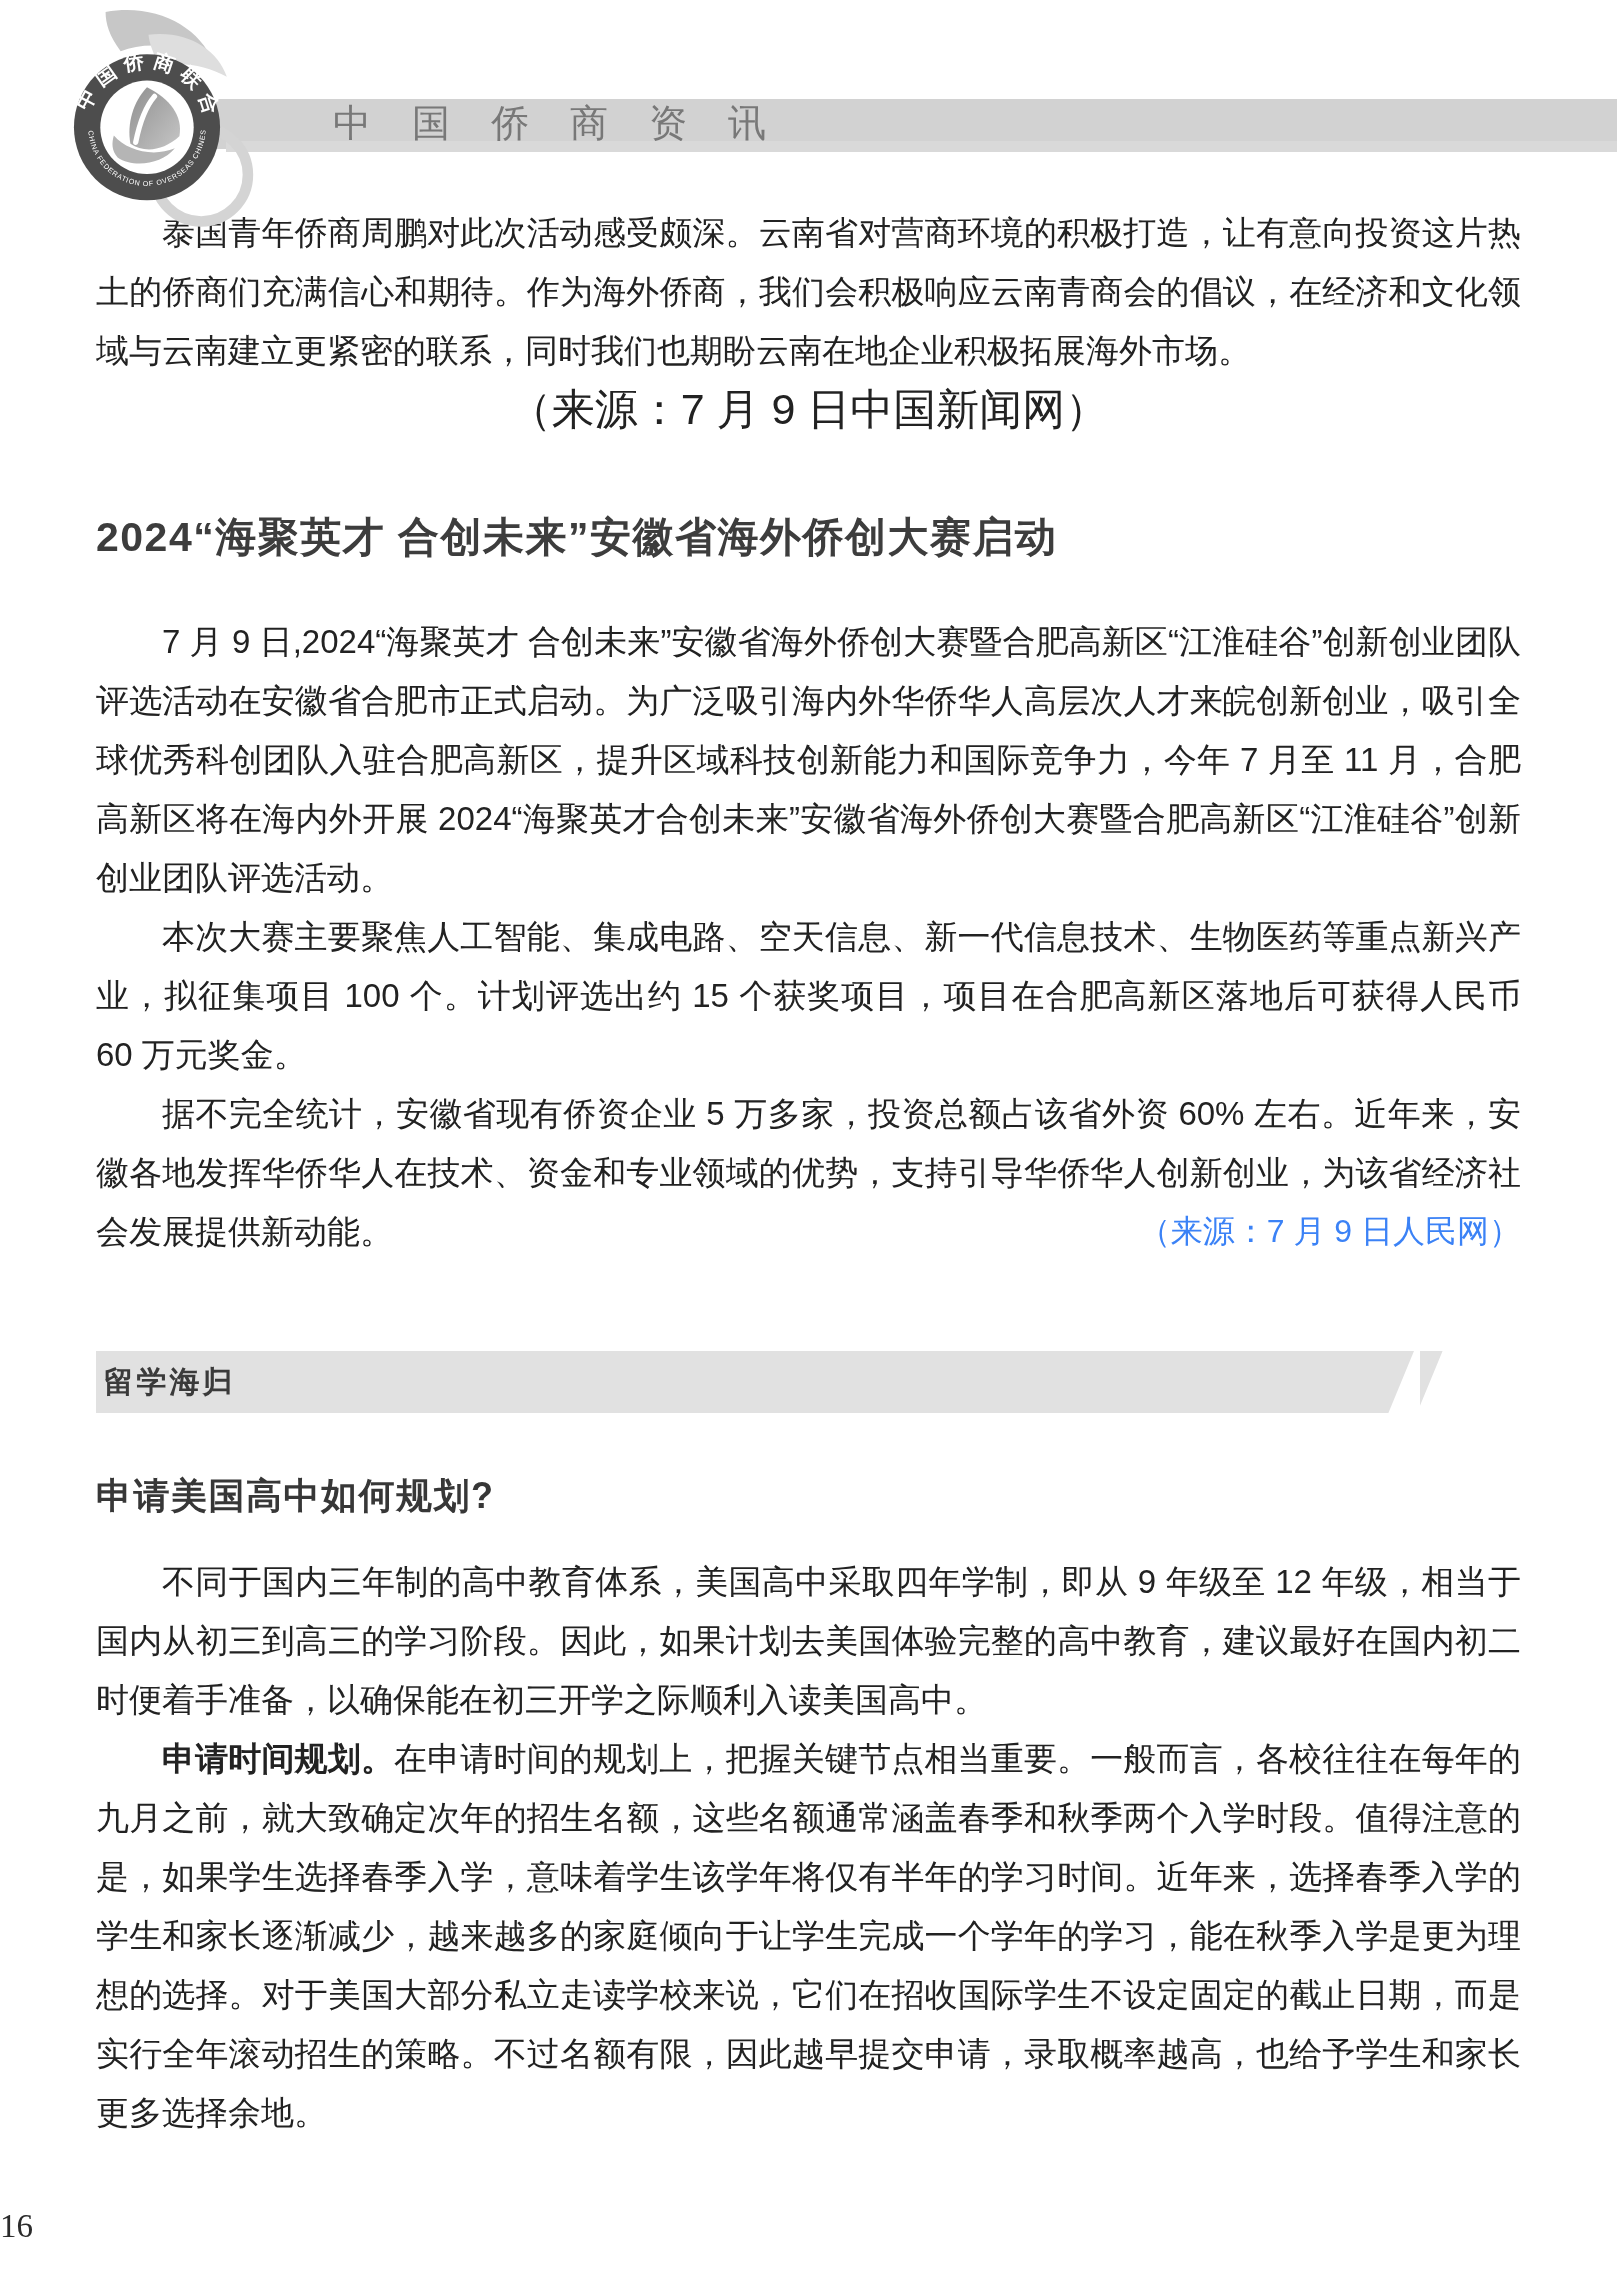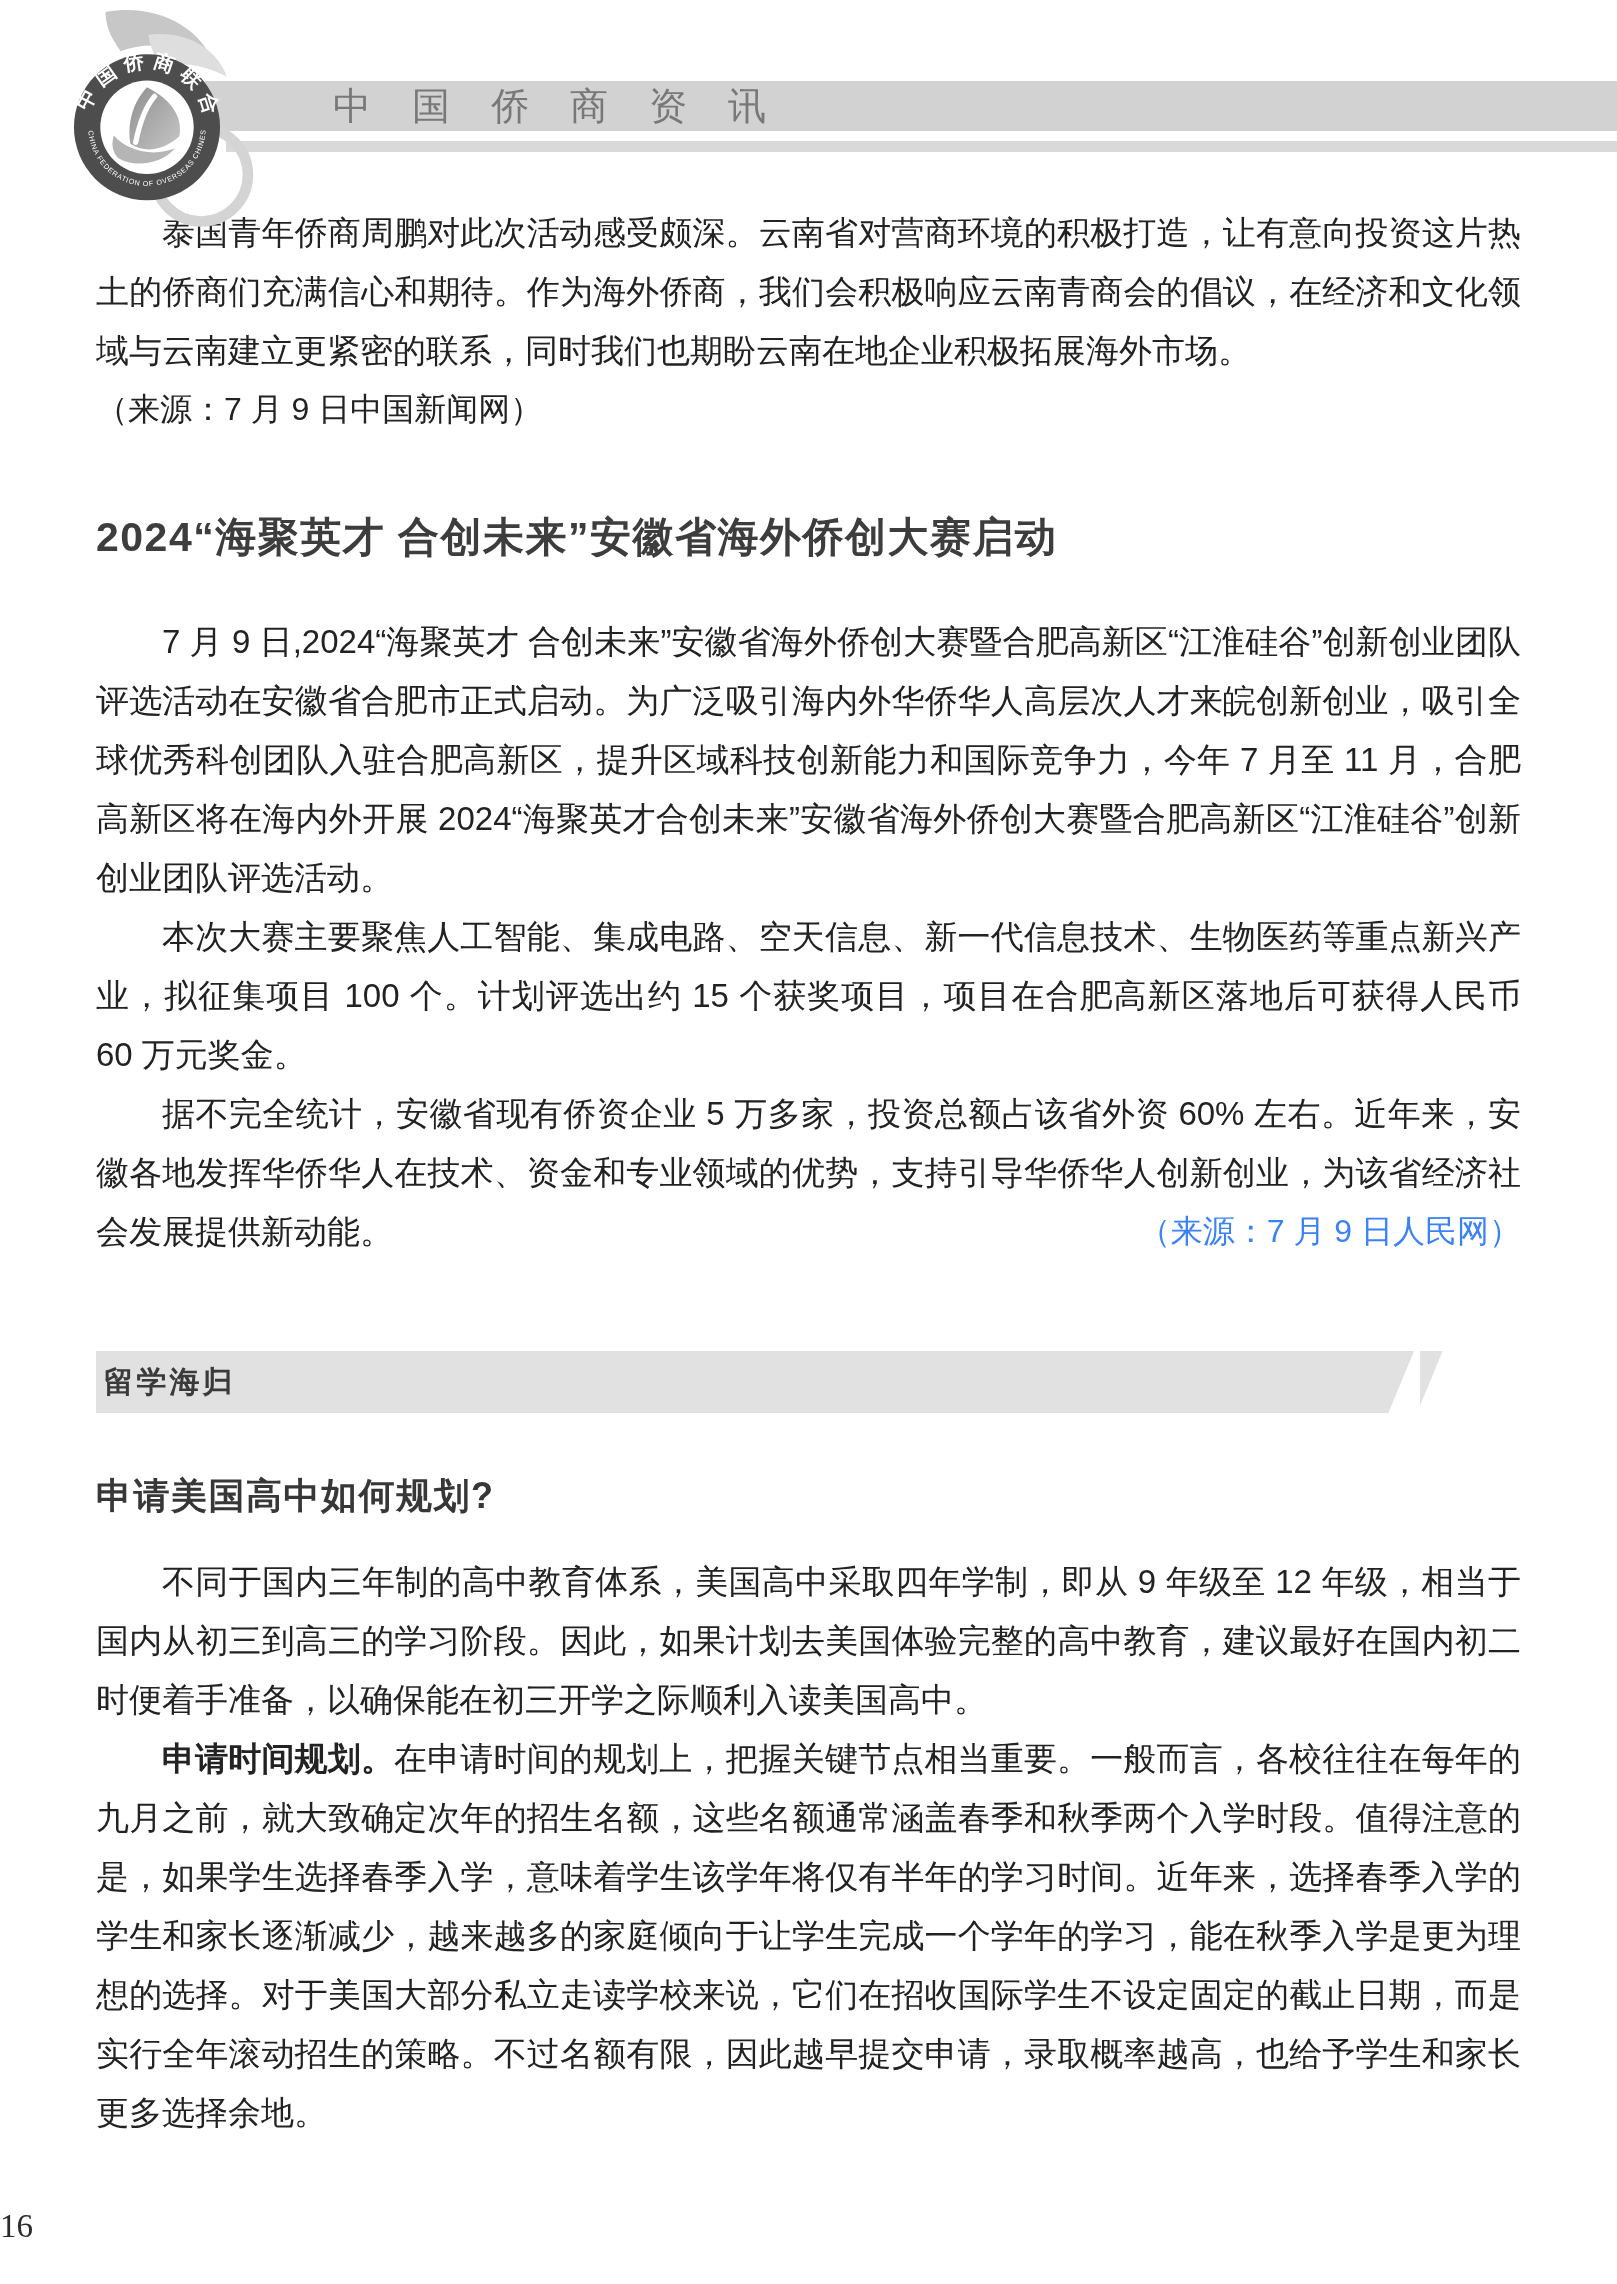--- a/index.html
+++ b/index.html
@@ -6,23 +6,23 @@
   .page{
     position:relative;
     width:1617px;height:2284px;
     background:#ffffff;
     overflow:hidden;
     font-family:"Liberation Sans","DejaVu Sans",sans-serif;
     color:#222222;
   }
   
   .bar-main{
-    position:absolute;top:81px;left:205px;right:0;height:50px;
+    position:absolute;top:99px;left:205px;right:0;height:50px;
     background:#d2d2d2;
-    display:flex;align-items:center;
+    display:flex;align-items:flex-end;
   }
   .bar-title{
     padding-left:128px;
     font-size:38px;
     letter-spacing:41px;
     color:#787878;
     white-space:nowrap;
   }
   .bar-thin{
     position:absolute;top:141px;left:226px;right:0;height:11.3px;
@@ -37,23 +37,23 @@
     margin:0;
     font-size:33px;
     line-height:59px;
     text-align:justify;
     text-indent:66px;
     color:#222222;
   }
   .p-first{margin-top:19px;}
   .source-line{
     margin:0;
-    font-size:32px;
+    font-size:43px;
     line-height:59px;
-    text-align:left;
+    text-align:center;
     color:#222222;
   }
   .article-title{
     margin:68px 0 0 0;
     font-size:41px;
     line-height:60px;
     font-weight:700;
     text-align:left;
     color:#3d3d3d;
     letter-spacing:1.5px;

